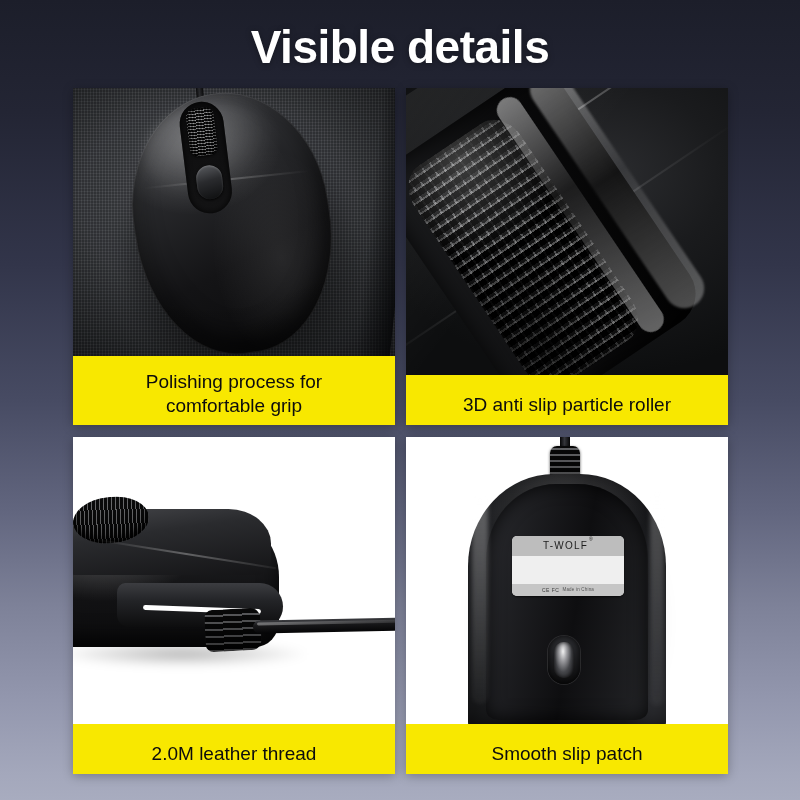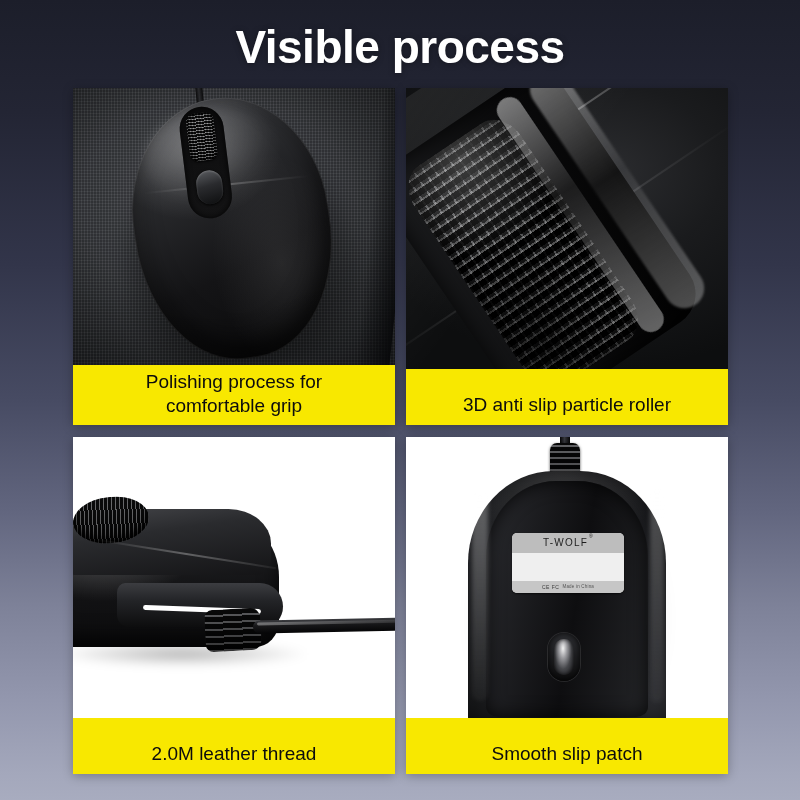--- a/index.html
+++ b/index.html
@@ -74,26 +74,26 @@
   }
 
   .caption {
     flex: 0 0 auto;
     background: #f8e800;
     color: #0d0d0d;
     font-size: 19px;
     font-weight: normal;
     line-height: 24px;
     text-align: center;
-    padding: 24px 6px 8px 6px;
+    padding: 18px 6px 8px 6px;
     display: flex;
     align-items: center;
     justify-content: center;
   }
-  .caption.two-line { padding: 5px 6px 7px 6px; }
+  .caption.two-line { padding: 14px 6px 7px 6px; }
   .caption span { display: block; width: 100%; }
 
   
   .pad-bg {
     position: absolute;
     inset: 0;
     background:
       radial-gradient(ellipse 85% 70% at 42% 38%, #4a4c50 0%, #3b3d41 42%, #303235 72%, #27292c 100%);
   }
   .pad-weave {
@@ -489,21 +489,21 @@
     background:
       radial-gradient(ellipse at 45% 26%, #f2f2f2 0%, #9a9a9e 26%, #46474b 55%, #111113 100%);
     box-shadow: inset 0 0 4px rgba(0,0,0,0.8);
   }
 </style>
 </head>
 <body>
 
 <div id="page">
 
-  <div id="title">Visible process</div>
+  <div id="title">Visible details</div>
 
   <div id="grid">
 
     <div class="card">
       <div class="photo">
         <div class="pad-bg"></div>
         <div class="pad-weave"></div>
         <div class="pad-edge"></div>
         <div class="m1-wrap">
           <div class="m1-cable"></div>

